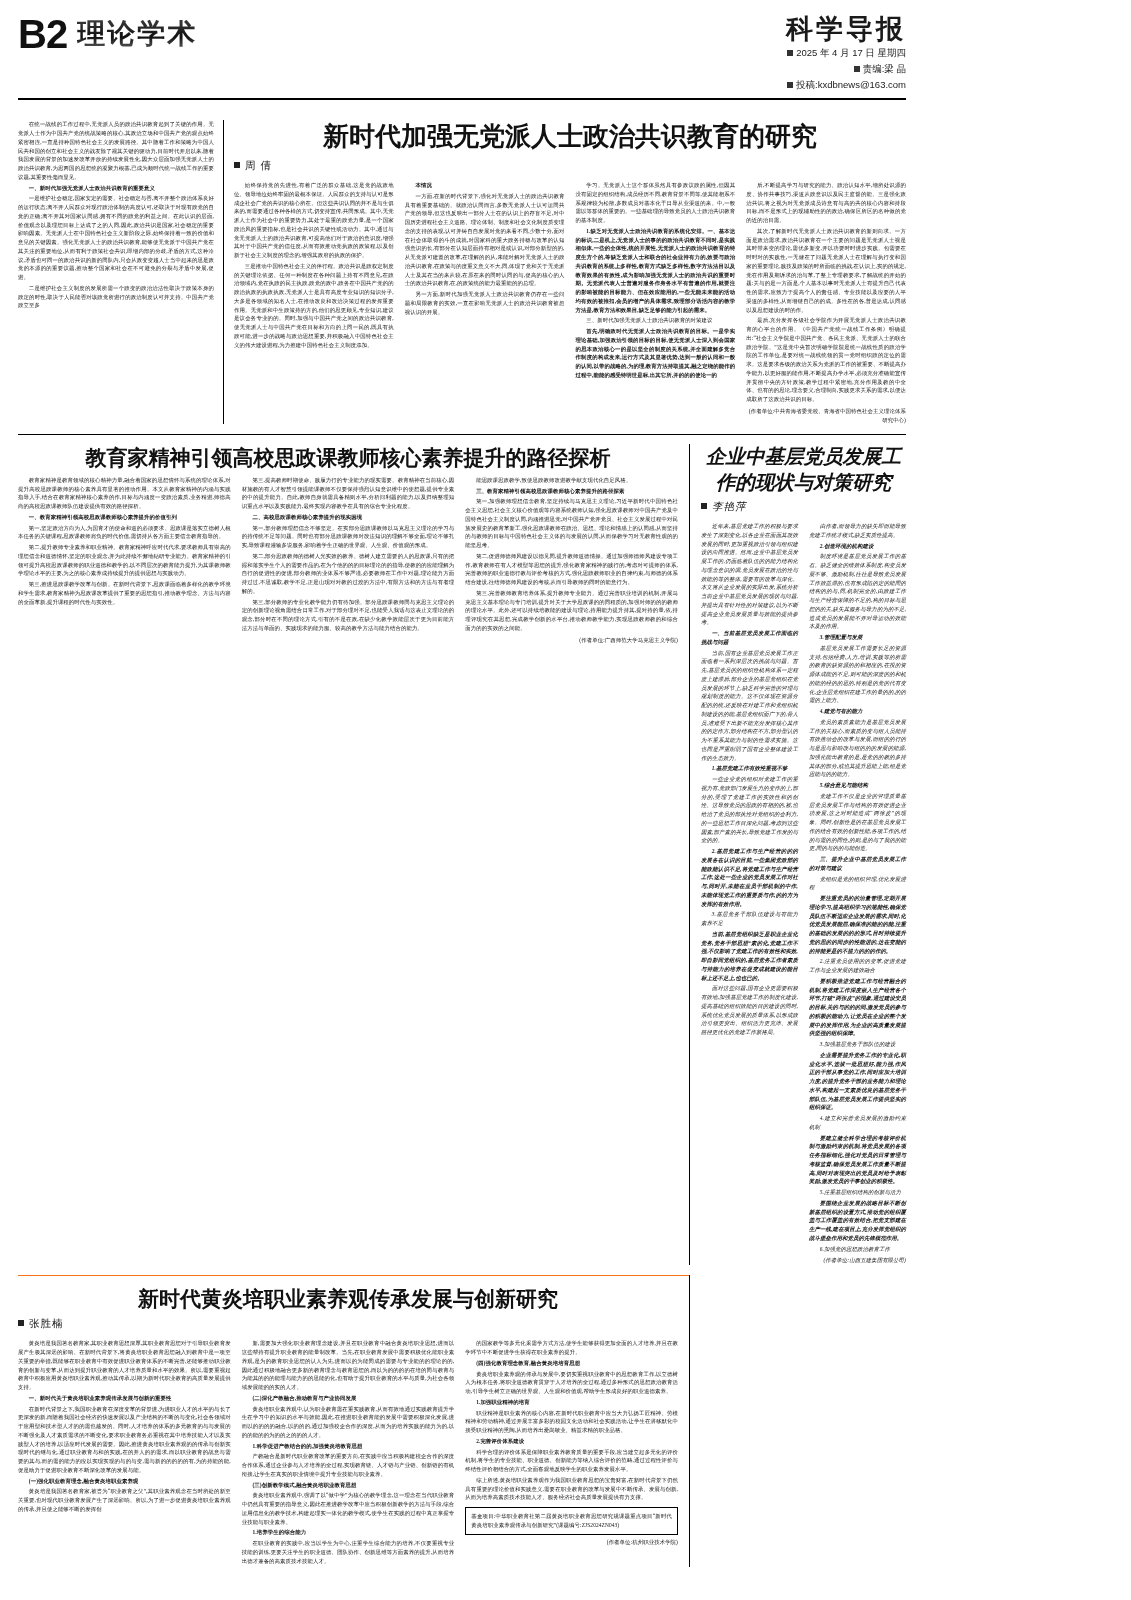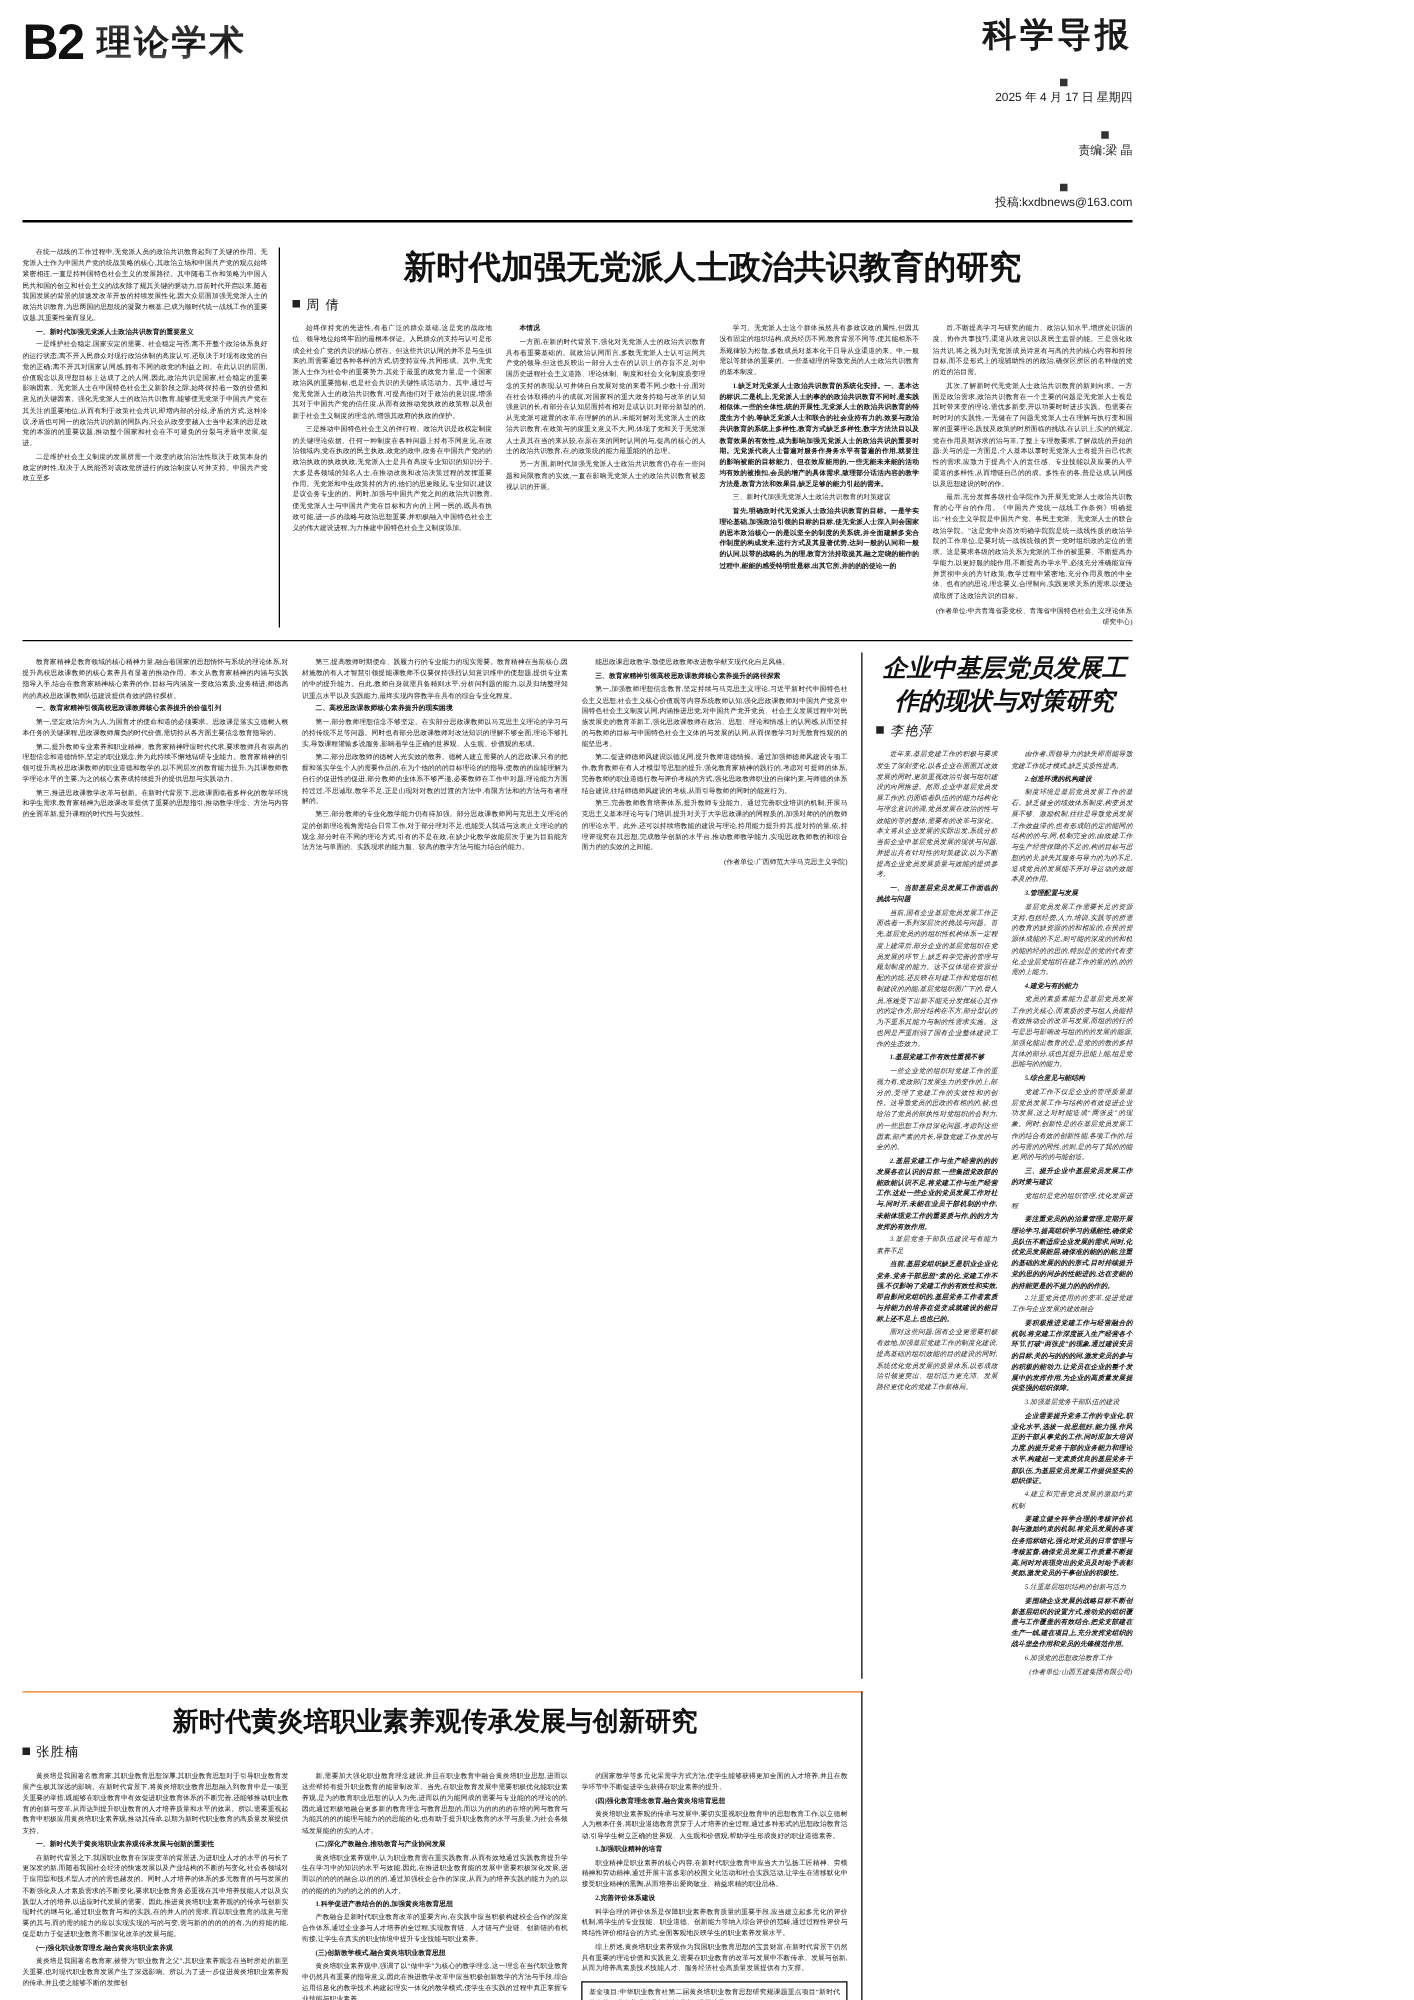--- a/index.html
+++ b/index.html
@@ -5,23 +5,23 @@
   html,body{margin:0;padding:0;background:#ffffff;}
   body{width:1131px;height:1600px;font-family:"Liberation Serif",serif;color:#111;}
   .page{width:924px;height:1600px;position:relative;box-sizing:border-box;padding:14px 18px 10px 18px;}
 
   
   .masthead{display:flex;align-items:flex-start;justify-content:space-between;border-bottom:2px solid #000;padding-bottom:6px;}
   .mh-left{display:flex;align-items:center;gap:6px;}
   .pagenum{font-family:"Liberation Sans",sans-serif;font-weight:bold;font-size:40px;letter-spacing:-1px;line-height:1;padding-right:4px;}
   .section-title{font-family:"DejaVu Serif",serif;font-weight:bold;font-size:28px;letter-spacing:2px;line-height:1;
     background:linear-gradient(180deg,#3a3a3a 0%,#111 60%,#555 100%);-webkit-background-clip:text;background-clip:text;color:transparent;}
-  .mh-right{text-align:right;display:flex;flex-direction:column;align-items:flex-end;gap:19px;}
+  .mh-right{text-align:right;display:flex;flex-direction:column;align-items:flex-end;gap:2px;}
   .paper-name{font-family:"DejaVu Serif",serif;font-weight:bold;font-size:27px;letter-spacing:3px;line-height:1.1;color:#1a1a1a;}
-  .mh-meta{font-size:9.5px;font-family:"Liberation Sans",sans-serif;color:#222;line-height:1.5;display:flex;align-items:center;gap:3px;justify-content:flex-end;flex-direction:column;}
+  .mh-meta{font-size:9.5px;font-family:"Liberation Sans",sans-serif;color:#222;line-height:1.5;display:flex;align-items:center;gap:3px;justify-content:flex-end;}
   .sq{display:inline-block;width:6px;height:6px;background:#333;}
   .art-title{text-align:center;font-family:"DejaVu Serif",serif;font-weight:bold;line-height:1.3;}
   .byline{text-align:left;font-size:10.5px;margin:5px 0 8px 0;font-family:"Liberation Sans",sans-serif;letter-spacing:1px;}
   .byline .bsq{display:inline-block;width:6px;height:6px;background:#222;margin-right:5px;vertical-align:1px;}
   .body-text{font-size:5.4px;line-height:1.62;text-align:justify;color:#141414;letter-spacing:0.1px;}
   .body-text p{margin:0 0 2px 0;text-indent:2em;}
   .body-text p.h{font-weight:bold;text-indent:2em;}
   .sig{text-align:right;font-size:5.4px;margin-top:3px;}
 
   
@@ -114,20 +114,21 @@
           <p>最后,充分发挥各级社会学院作为开展无党派人士政治共识教育的心平台的作用。《中国共产党统一战线工作条例》明确提出:“社会主义学院是中国共产党、各民主党派、无党派人士的联合政治学院。”这是党中央首次明确学院院是统一战线性质的政治学院的工作单位,是要对统一战线统领的贯一党时组织政的定位的需求。这是要求各级的政治关系为党派的工作的被重要、不断提高办学能力,以更好服的能作用,不断提高办学水平,必须充分准确能宣传并贯彻中央的方针政策,教学过程中紧密地,充分作用及教的中全体、也有的的思论,理念要义,合理制向,实践更求关系的需求,以便达成取所了这政治共识的目标。</p>
           <div class="sig">(作者单位:中共青海省委党校、青海省中国特色社会主义理论体系研究中心)</div>
         </div>
       </div>
     </div>
   </div>
 
   <div class="mid-block">
 
     <div class="mid-left">
+      <div class="art-title t-22">教育家精神引领高校思政课教师核心素养提升的路径探析</div>
       <div class="cols">
         <div class="body-text">
           <p>教育家精神是教育领域的核心精神力量,融合着国家的思想情怀与系统的理论体系,对提升高校思政课教师的核心素养具有显著的推动作用。本文从教育家精神的内涵与实践指导入手,结合在教育家精神核心素养的作,目标与内涵度一变政治素质,业务精进,师德高尚的高校思政课教师队伍建设提供有效的路径探析。</p>
           <p class="h">一、教育家精神引领高校思政课教师核心素养提升的价值引列</p>
           <p>第一,坚定政治方向为人,为国育才的使命和道的必须要求。思政课是落实立德树人根本任务的关键课程,思政课教师肩负的时代价值,需切持从各方面主要信念教育指导的。</p>
           <p>第二,提升教师专业素养和职业精神。教育家精神呼应时代代求,要求教师具有崇高的理想信念和道德情怀,坚定的职业观念,并为此持续不懈地钻研专业能力。教育家精神的引领可提升高校思政课教师的职业道德和教学的,以不同层次的教育能力提升,为其课教师教学理论水平的主要,为之的核心素养成持续提升的提供思想与实践动力。</p>
           <p>第三,推进思政课教学改革与创新。在新时代背景下,思政课面临着多样化的教学环境和学生需求,教育家精神为思政课改革提供了重要的思想指引,推动教学理念、方法与内容的全面革新,提升课程的时代性与实效性。</p>
         </div>
         <div class="body-text">
           <p>第三,提高教师时期使命、践履力行的专业能力的现实需要。教育精神在当前核心,因材施教的有人才智慧引领提能课教师不仅要保持强烈认知意识维中的使想题,提供专业素的中的提升能力。自此,教师自身就需具备精则水平,分析问利题的能力,以及归纳整理知识重点水平以及实践能力,最终实现内容教学在具有的综合专业化程度。</p>

